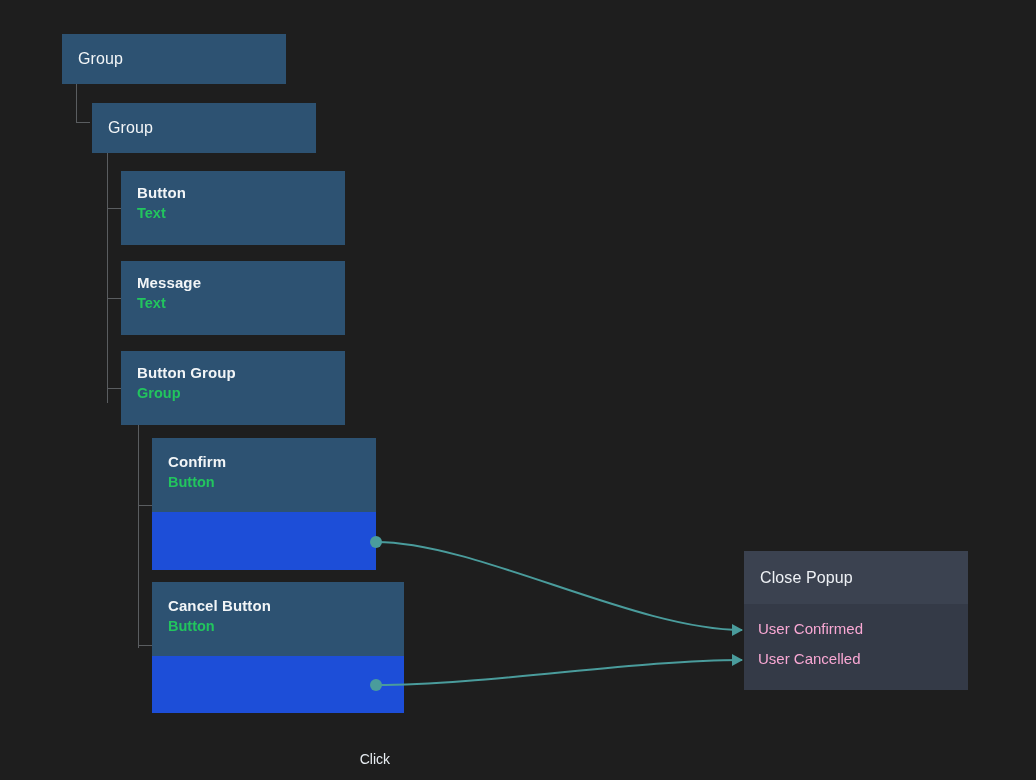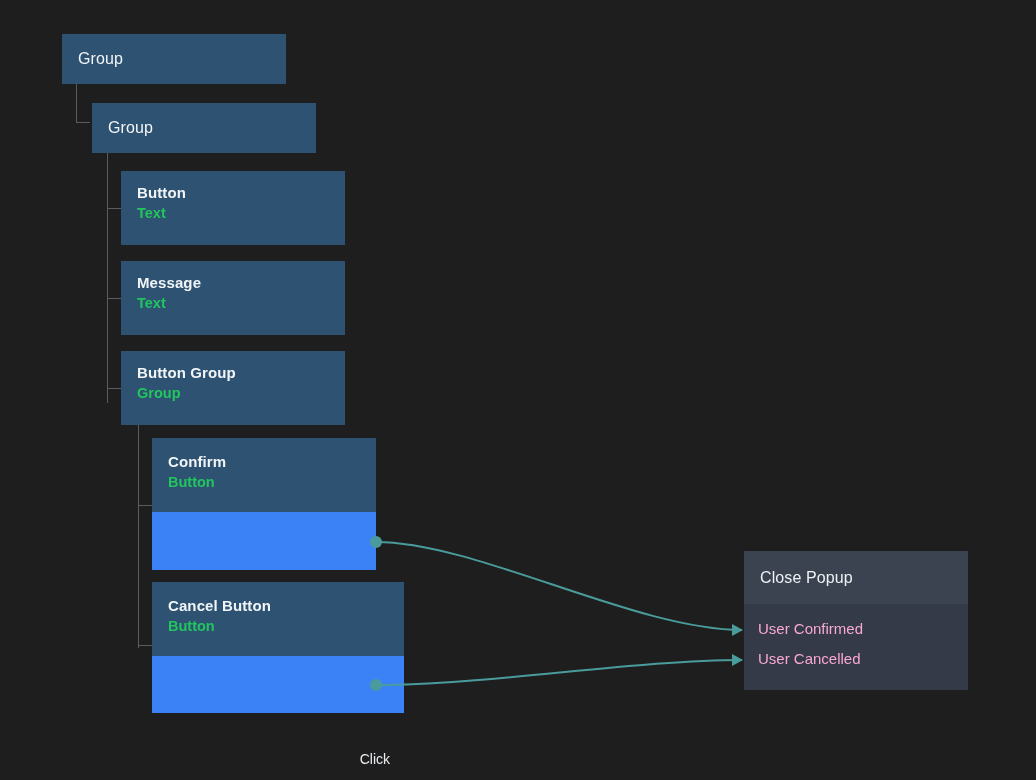--- a/index.html
+++ b/index.html
@@ -75,21 +75,21 @@
     display: flex;
     flex-direction: column;
     background: transparent;
   }
   .node.port-node .header {
     background: #2d5272;
     height: 74px;
     padding: 14px 16px 0 16px;
   }
   .node.port-node .ports {
-    background: #3b82f6;
+    background: #1d4ed8;
     flex: 1 1 auto;
     position: relative;
   }
   .port-row {
     position: absolute;
     right: 0;
     display: flex;
     align-items: center;
     justify-content: flex-end;
     white-space: nowrap;

